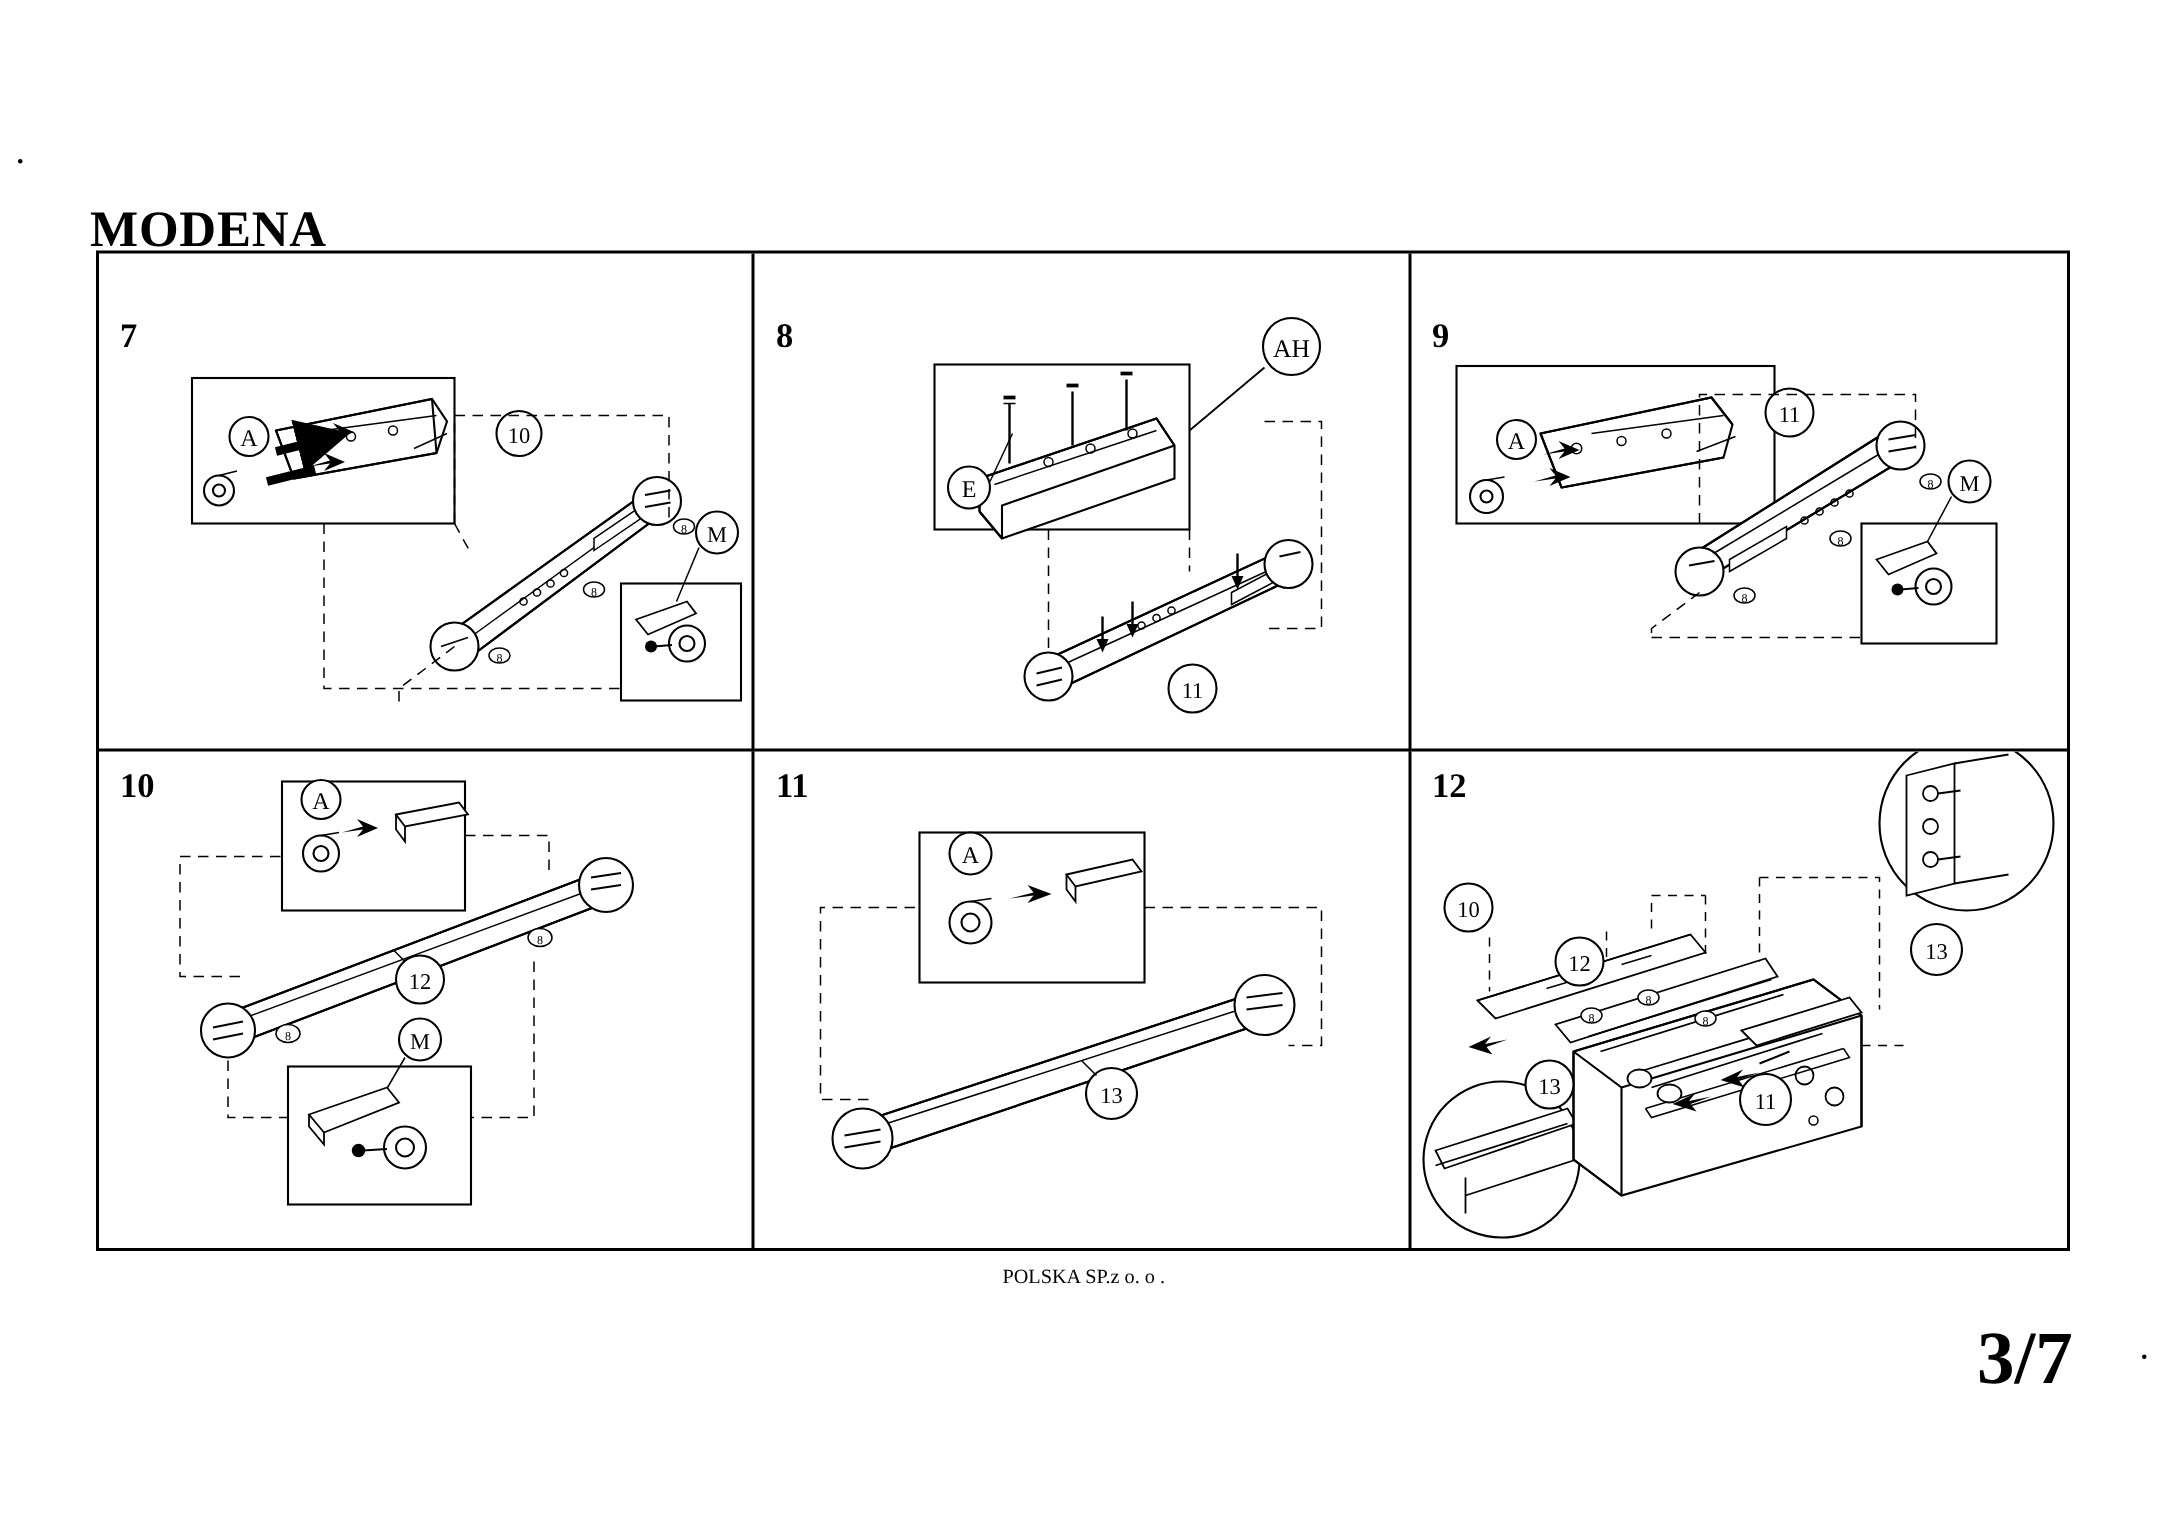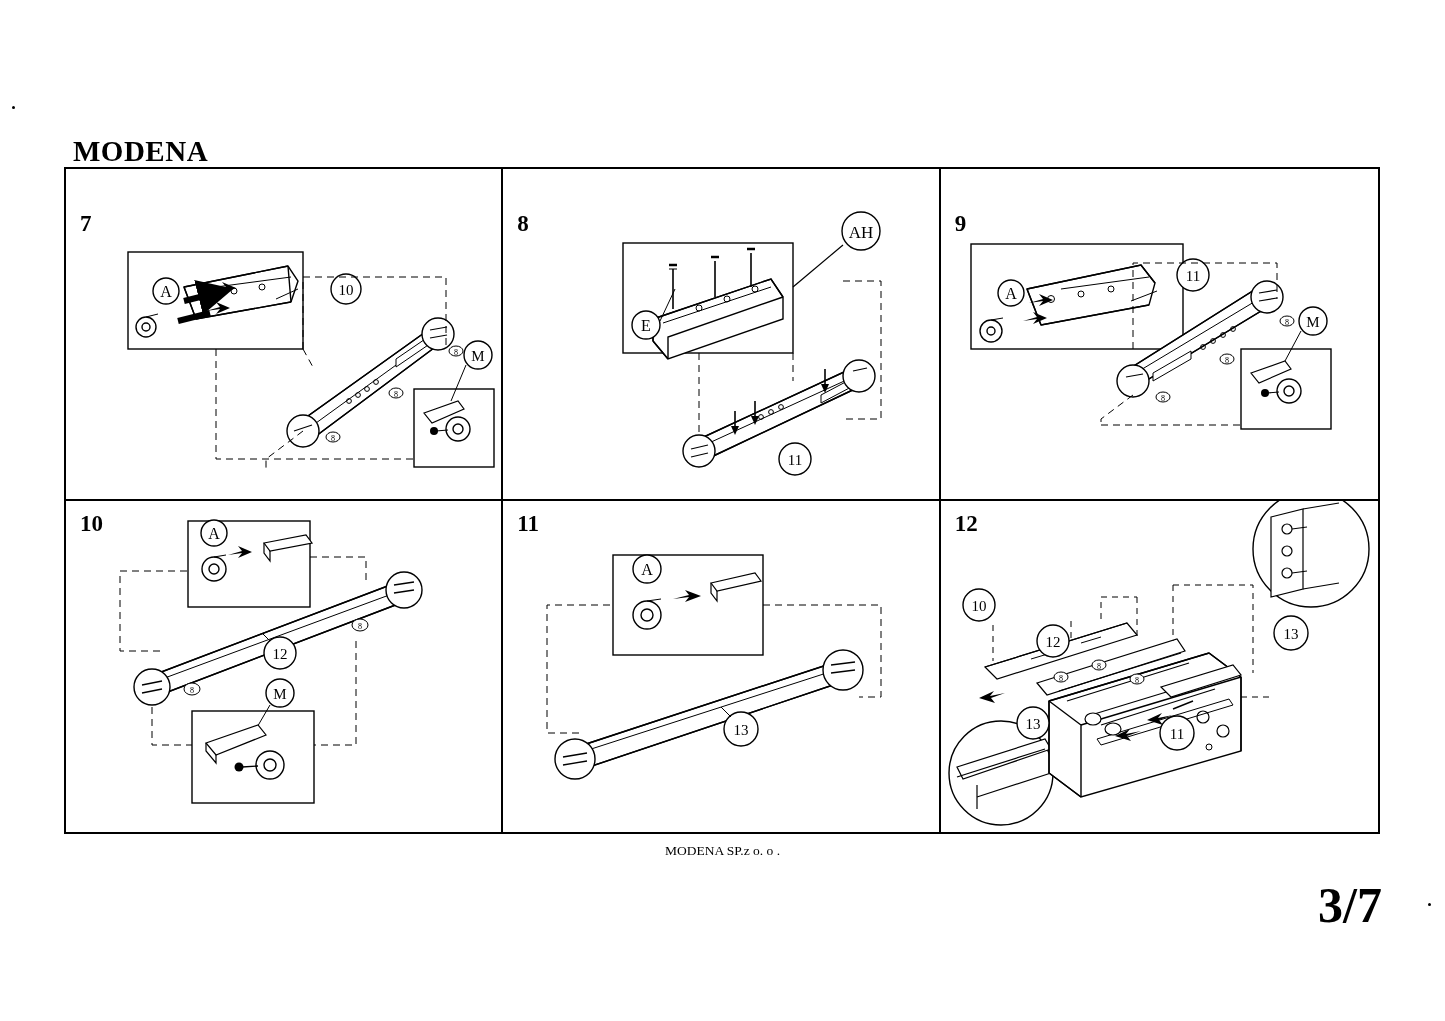--- a/index.html
+++ b/index.html
@@ -8,23 +8,23 @@
     background:#ffffff;
     font-family:"Liberation Serif", serif;
     color:#000;
     position:relative;
     overflow:hidden;
   }
   .dot-tl{position:absolute;left:12px;top:106px;width:3px;height:3px;background:#000;border-radius:50%;}
   .dot-br{position:absolute;left:1428px;top:903px;width:3px;height:3px;background:#000;border-radius:50%;}
 
   .brand{
-    position:absolute;left:73px;top:135px;
+    position:absolute;left:60px;top:135px;
     font-family:"Liberation Serif", serif;
-    font-weight:bold;font-size:29px;letter-spacing:.5px;
+    font-weight:bold;font-size:34px;letter-spacing:.5px;
   }
 
   .sheet{
     position:absolute;left:64px;top:167px;
     width:1316px;height:667px;
     border:2px solid #000;
     box-sizing:border-box;
   }
 
   .grid{
@@ -466,16 +466,16 @@
           <path d="M232 84 L232 140" stroke-dasharray="6 5" stroke-width="1"></path>
           <path d="M300 196 L332 196" stroke-dasharray="6 5" stroke-width="1"></path>
         </svg>
       </div>
     </div>
 
   </div>
 </div>
 
 <div class="footer">
-  <div>MODENA SP.z o. o .</div>
+  <div>POLSKA SP.z o. o .</div>
 </div>
 
 <div class="pageno">3/7</div>
 
 </body></html>

